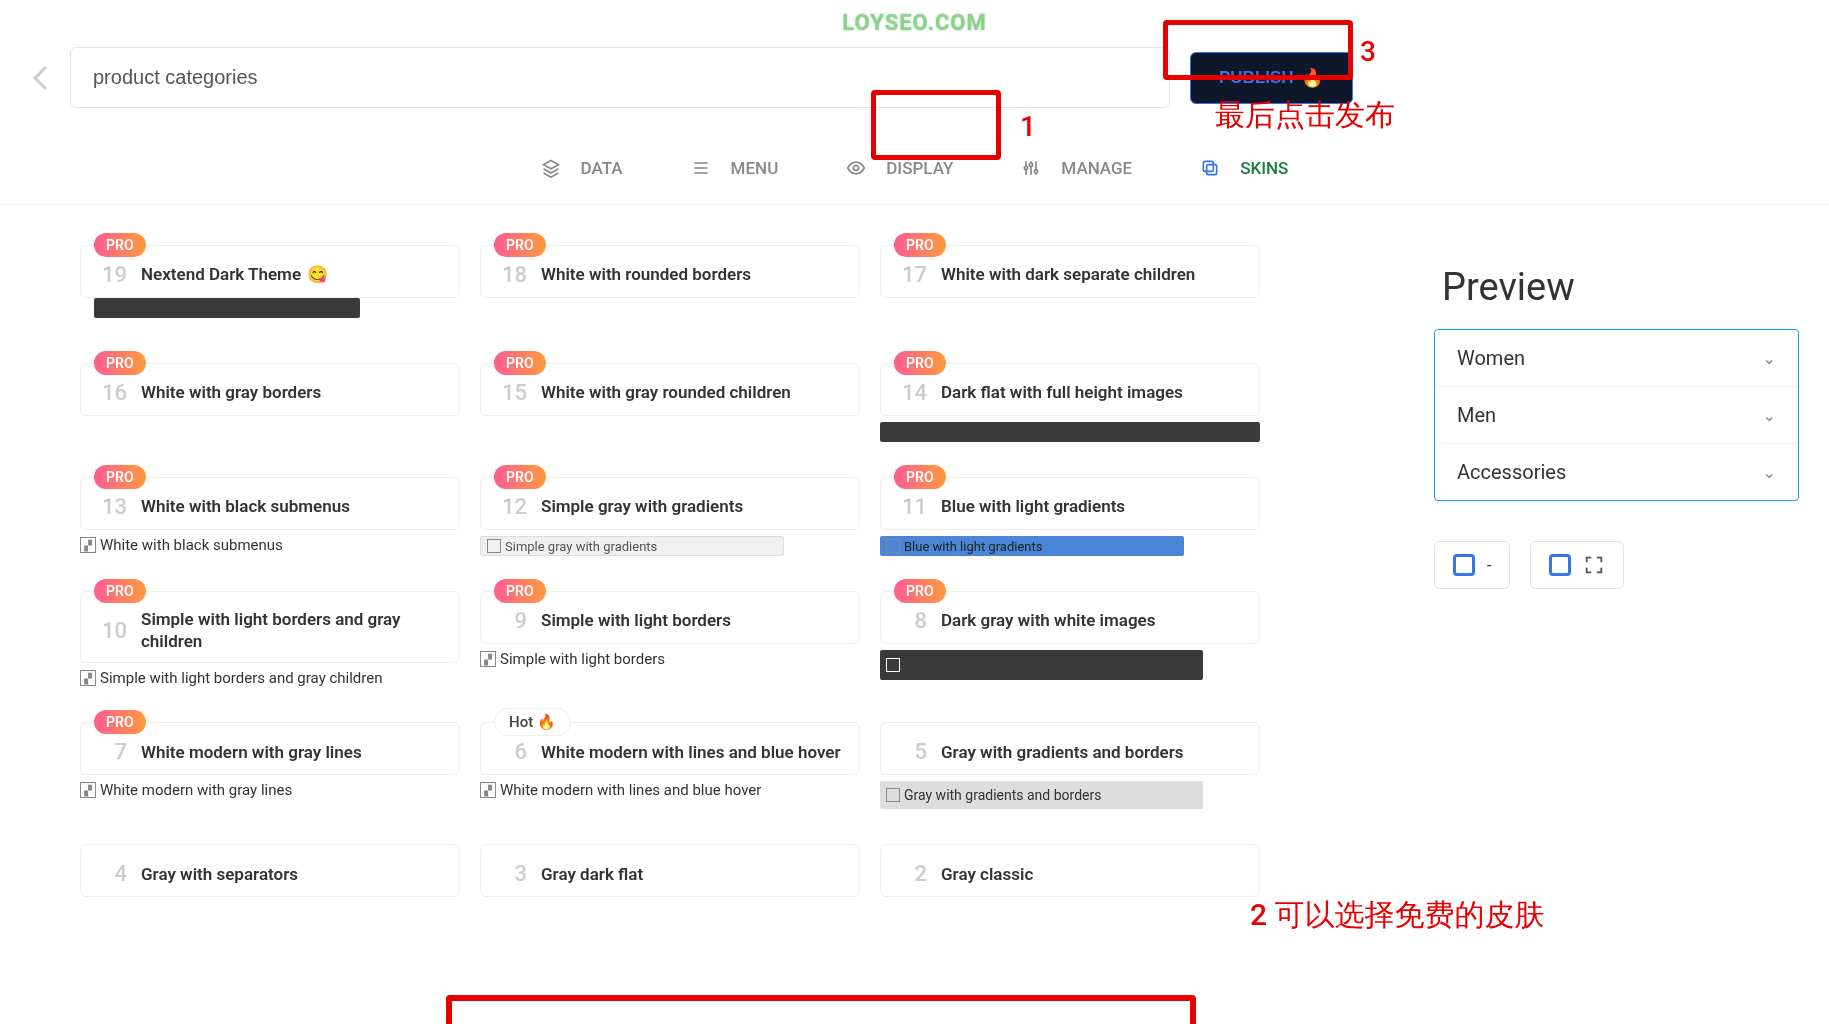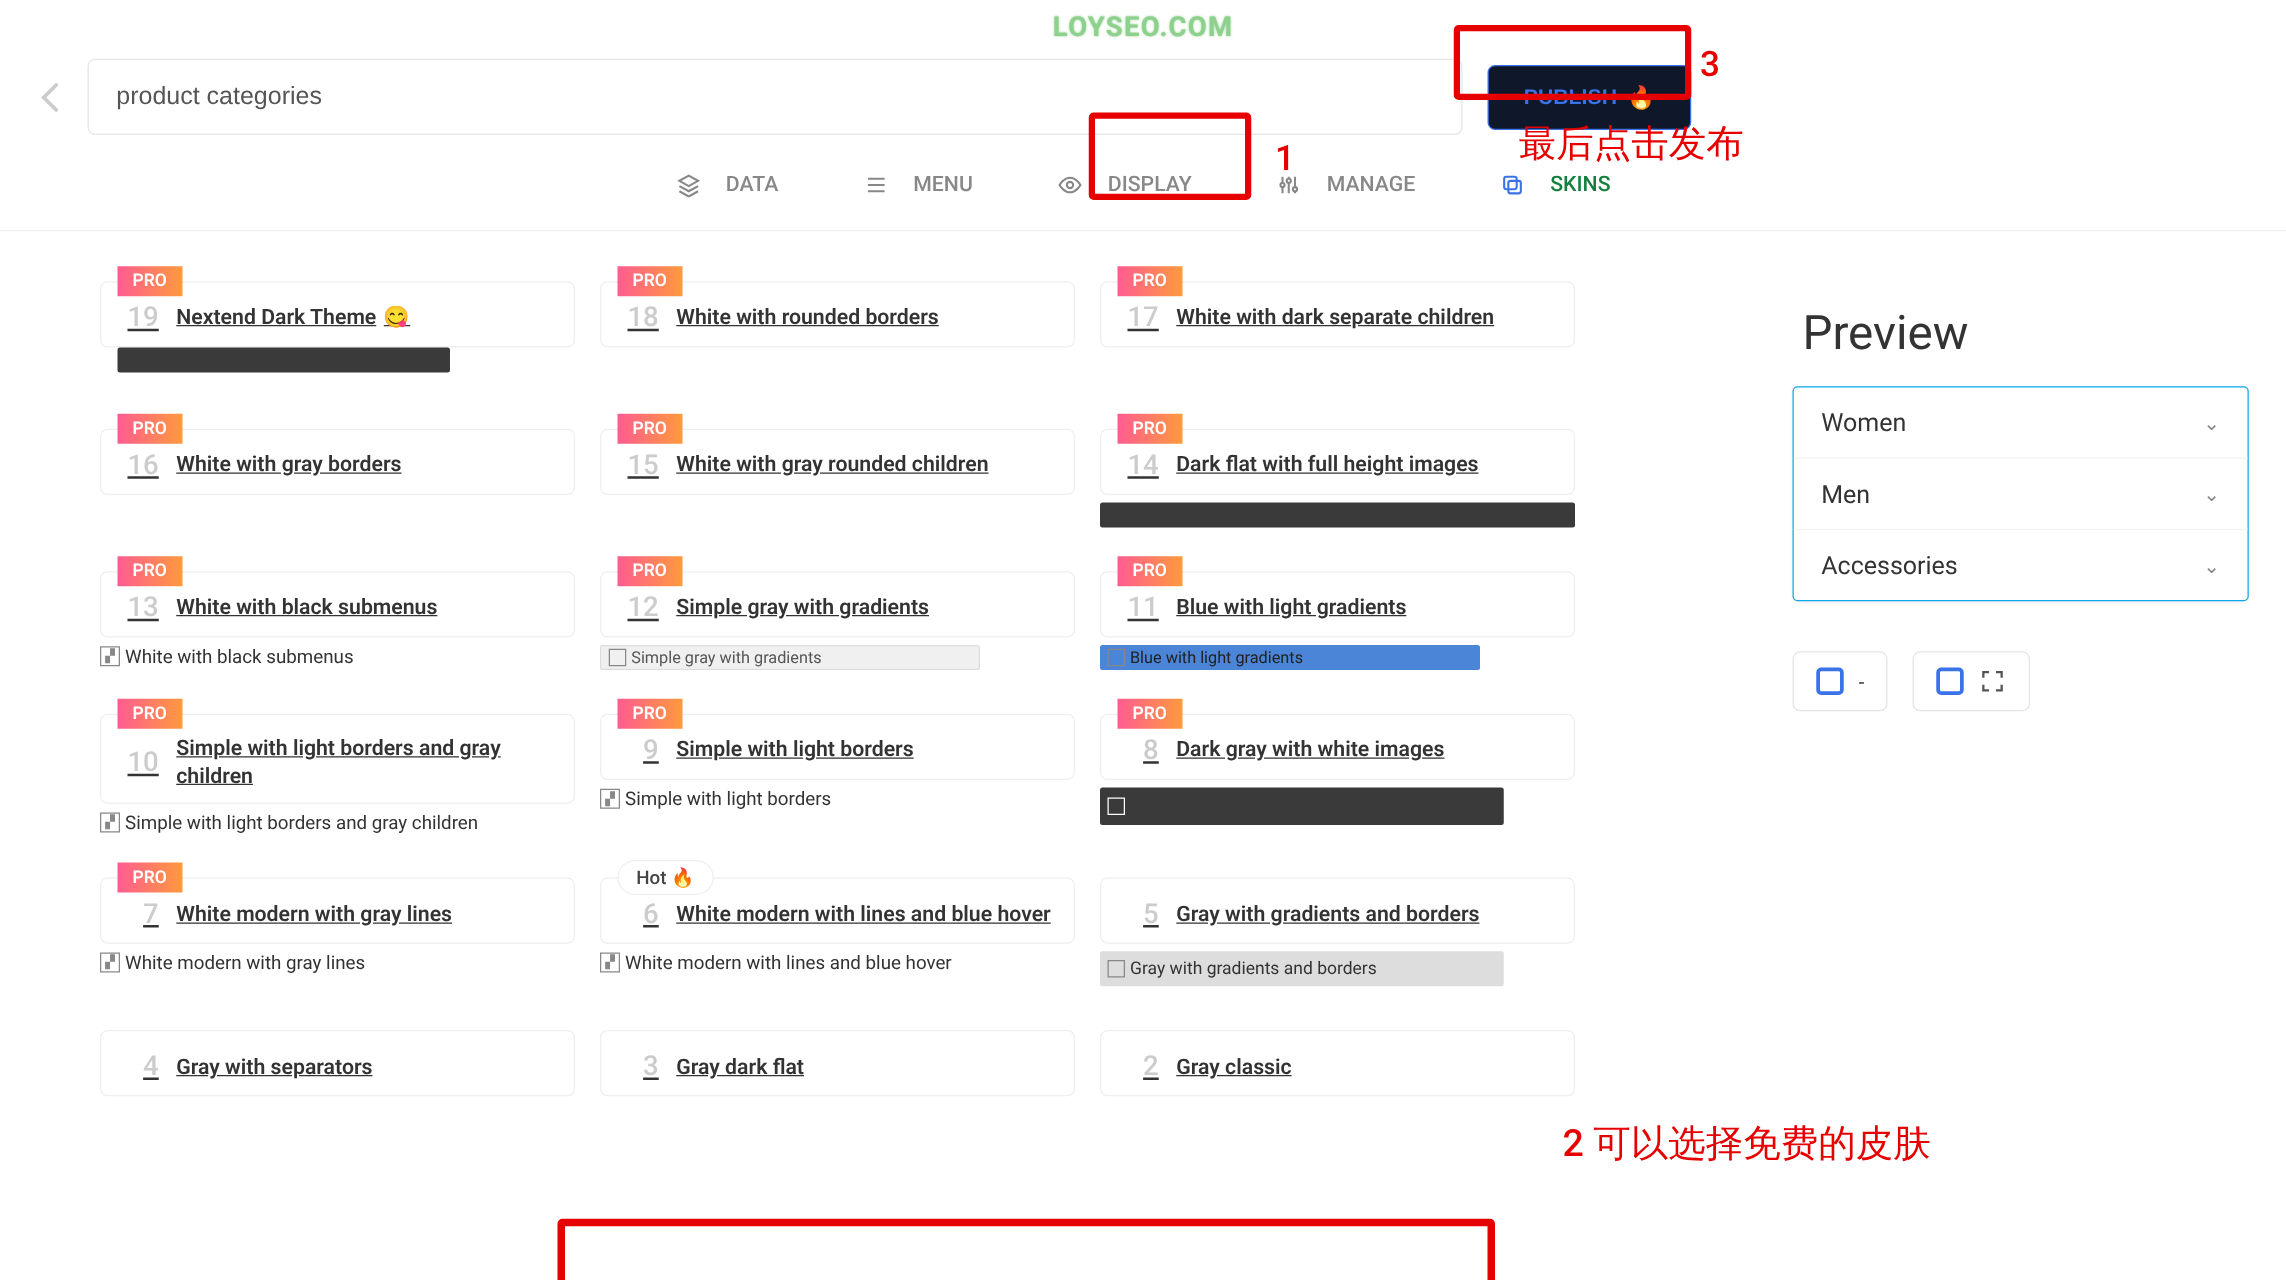--- a/index.html
+++ b/index.html
@@ -15,33 +15,33 @@
   #red-publish { top: 20px; left: 1163px; width: 190px; height: 60px; }
   .annot { position: absolute; color: #e60000; font-size: 28px; font-weight: 500; }
   #annot3 { top: 35px; left: 1360px; }
   #annot-pub-text { top: 95px; left: 1215px; font-size: 30px; }
   #annot1 { top: 110px; left: 1020px; }
   #annot2 { top: 895px; left: 1250px; font-size: 30px; }
 
   .watermark { position:absolute; top:10px; left:50%; transform:translateX(-50%); color:#8ed08e; font-weight:700; font-size:22px; letter-spacing:1px; text-shadow: 0 0 2px #8ed08e; }
 
   .tabs { display:flex; gap: 40px; justify-content:center; padding: 12px 0 18px 0; border-bottom: 1px solid #eee; position:relative; }
-  .tab { display:flex; align-items:center; gap:20px; color:#888; font-size:17px; font-weight:500; cursor:pointer; padding: 8px 14px; }
+  .tab { display:flex; align-items:center; gap:20px; color:#888; font-size:17px; font-weight:500; cursor:pointer; padding: 8px 14px; margin-top: 20px; }
   .tab.active { color:#15803d; }
   .tab-icon { width:20px; height:20px; display:inline-flex; align-items:center; justify-content:center; }
   .tab svg { stroke:#888; fill:none; stroke-width:2; }
   .tab.active svg { stroke:#3a72e8; }
   #red-skins { top: 90px; left: 871px; width: 130px; height: 70px; }
 
   .content { display:flex; }
   .skins-area { flex:1; padding: 40px 30px 0 80px; position:relative; }
   .skins-grid { display:grid; grid-template-columns: repeat(3, 380px); gap: 35px 20px; }
   .skin-card { position:relative; }
-  .card-inner { border:1px solid #eee; border-radius:6px; padding: 16px 18px 10px 18px; min-height:50px; display:flex; align-items:center; gap:14px;text-decoration:underline; }
-  .pro-badge { position:absolute; top:-12px; left:14px; background: linear-gradient(90deg,#ff5c91,#ff9a3c); color:#fff; font-size:14px; font-weight:600; padding:4px 12px; border-radius:0; }
+  .card-inner { border:1px solid #eee; border-radius:6px; padding: 16px 18px 10px 18px; min-height:50px; display:flex; align-items:center; gap:14px; }
+  .pro-badge { position:absolute; top:-12px; left:14px; background: linear-gradient(90deg,#ff5c91,#ff9a3c); color:#fff; font-size:14px; font-weight:600; padding:4px 12px; border-radius:12px; }
   .hot-badge { position:absolute; top:-14px; left:14px; background:#fff; border:1px solid #eee; color:#444; font-size:15px; font-weight:500; padding:4px 14px; border-radius:14px; display:flex; align-items:flex-end; gap:4px; }
   .skin-num { color:#ccc; font-size:22px; font-weight:500; min-width:28px; text-align:right; }
   .skin-name { color:#333; font-size:17px; font-weight:600; line-height:1.3; }
   .skin-emoji { margin-left:6px; }
   .preview-bar-dark { height:20px; background:#3a3a3a; border-radius:2px; margin: 0 14px 10px 14px; width: 70%; }
   .preview-bar-darkfull { height:20px; background:#3a3a3a; border-radius:2px; margin: 6px 0 0 0; width: 100%; }
   .preview-bar-dark2 { height:30px; background:#3a3a3a; border-radius:2px; margin: 6px 0 0 0; width: 85%; display:flex; align-items:center; padding-left:6px; }
   .preview-bar-blue { height:20px; background:#4a85d8; border-radius:2px; margin: 6px 0 0 0; width: 80%; display:flex; align-items:center; padding-left:6px; font-size:13px; color:#222; }
   .preview-bar-gray { height:20px; background:#f0f0f0; border-radius:2px; margin: 6px 0 0 0; width: 80%; display:flex; align-items:center; padding-left:6px; font-size:13px; color:#555; border:1px solid #ddd; }
   .preview-bar-gray2 { height:28px; background:#ddd; border-radius:2px; margin: 6px 0 0 0; width: 85%; display:flex; align-items:center; padding-left:6px; font-size:14px; color:#333; }

